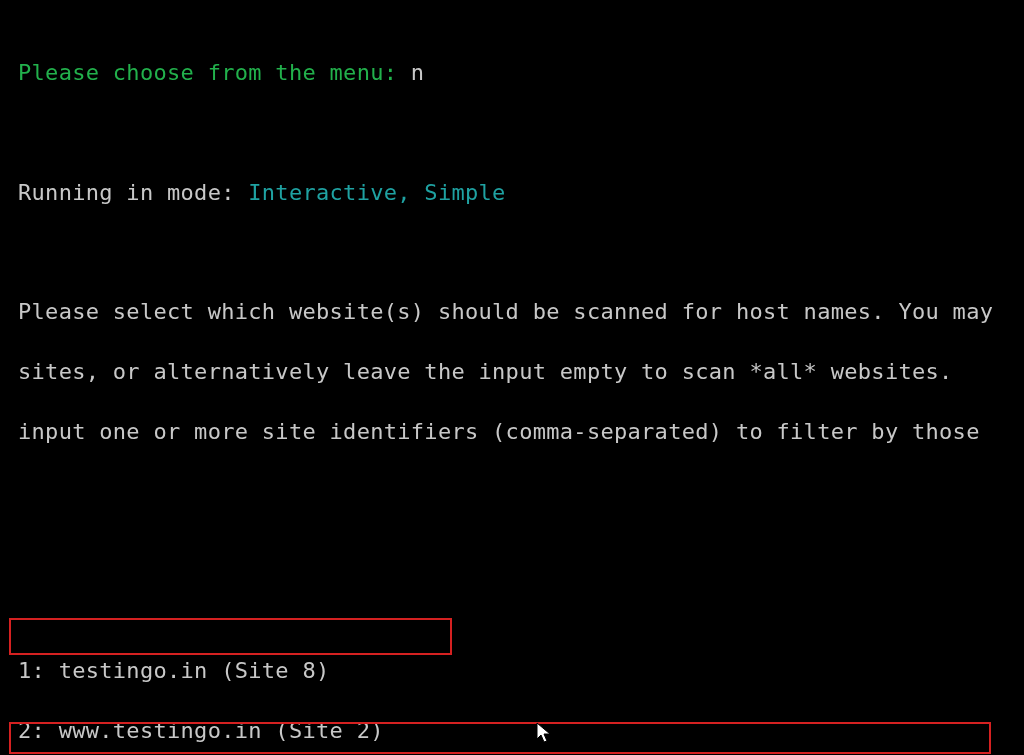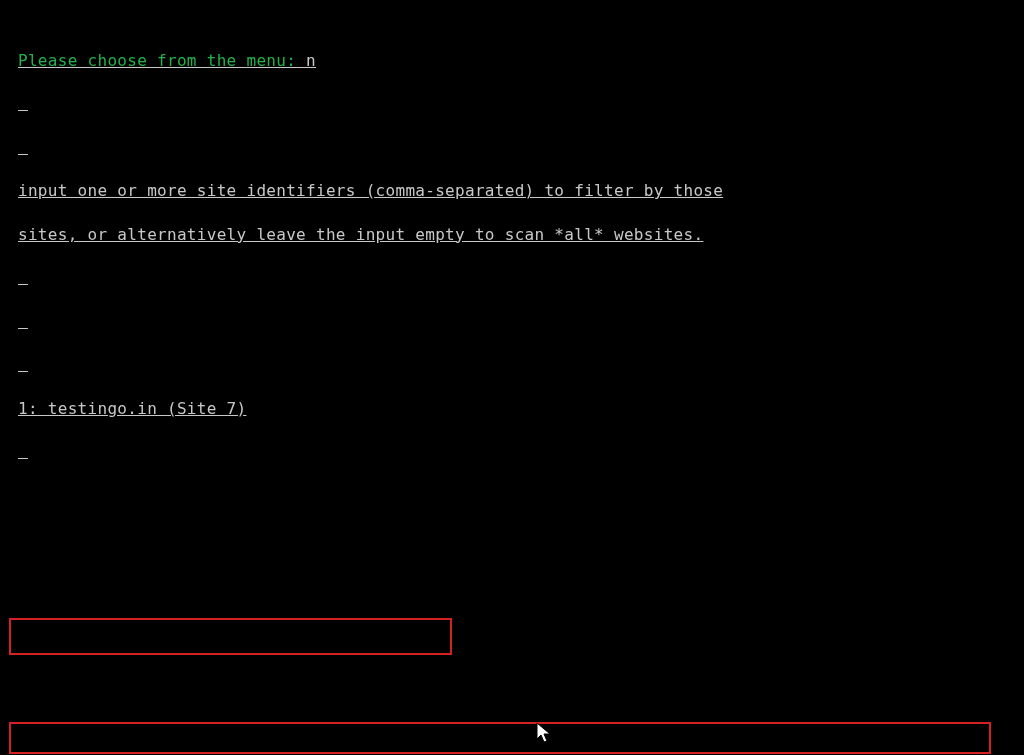--- a/index.html
+++ b/index.html
@@ -10,27 +10,26 @@
     height: 755px;
     overflow: hidden;
   }
   .term {
     box-sizing: border-box;
     width: 1024px;
     height: 755px;
     padding: 28px 18px 0 18px;
     background: #000000;
     font-family: "Consolas", "DejaVu Sans Mono", "Courier New", monospace;
-    font-size: 16px;
+    font-size: 22px;
     line-height: 1.36;
     letter-spacing: 0.3px;
     white-space: pre-wrap;
     color: #c8c8c8;
     position: relative;
-    text-decoration: underline;
   }
   .g { color: #22b14c; } 
   .cy { color: #1fa2a2; } 
   .line { display: block; }
   .box {
     position: absolute;
     border: 2px solid #d52121;
     box-sizing: border-box;
     pointer-events: none;
   }
@@ -43,27 +42,30 @@
     color: #ffffff;
     pointer-events: none;
   }
 </style>
 </head>
 <body>
 
 <div class="term">
 <span class="line"><span class="g">Please choose from the menu: </span><span>n</span></span>
 <span class="line"> </span>
+<span class="line"><span>Running in mode: </span><span class="cy">Interactive, Simple</span></span>
 <span class="line"> </span>
+<span class="line">Please select which website(s) should be scanned for host names. You may</span>
+<span class="line">sites, or alternatively leave the input empty to scan *all* websites.</span>
 <span class="line">input one or more site identifiers (comma-separated) to filter by those</span>
-<span class="line">sites, or alternatively leave the input empty to scan *all* websites.</span>
 <span class="line"> </span>
 <span class="line"> </span>
 <span class="line"> </span>
-<span class="line">1: testingo.in (Site 7)</span>
+<span class="line">1: testingo.in (Site 8)</span>
+<span class="line">2: www.testingo.in (Site 2)</span>
 <span class="line"> </span>
 
 
 
 
 
 
 
 
 

